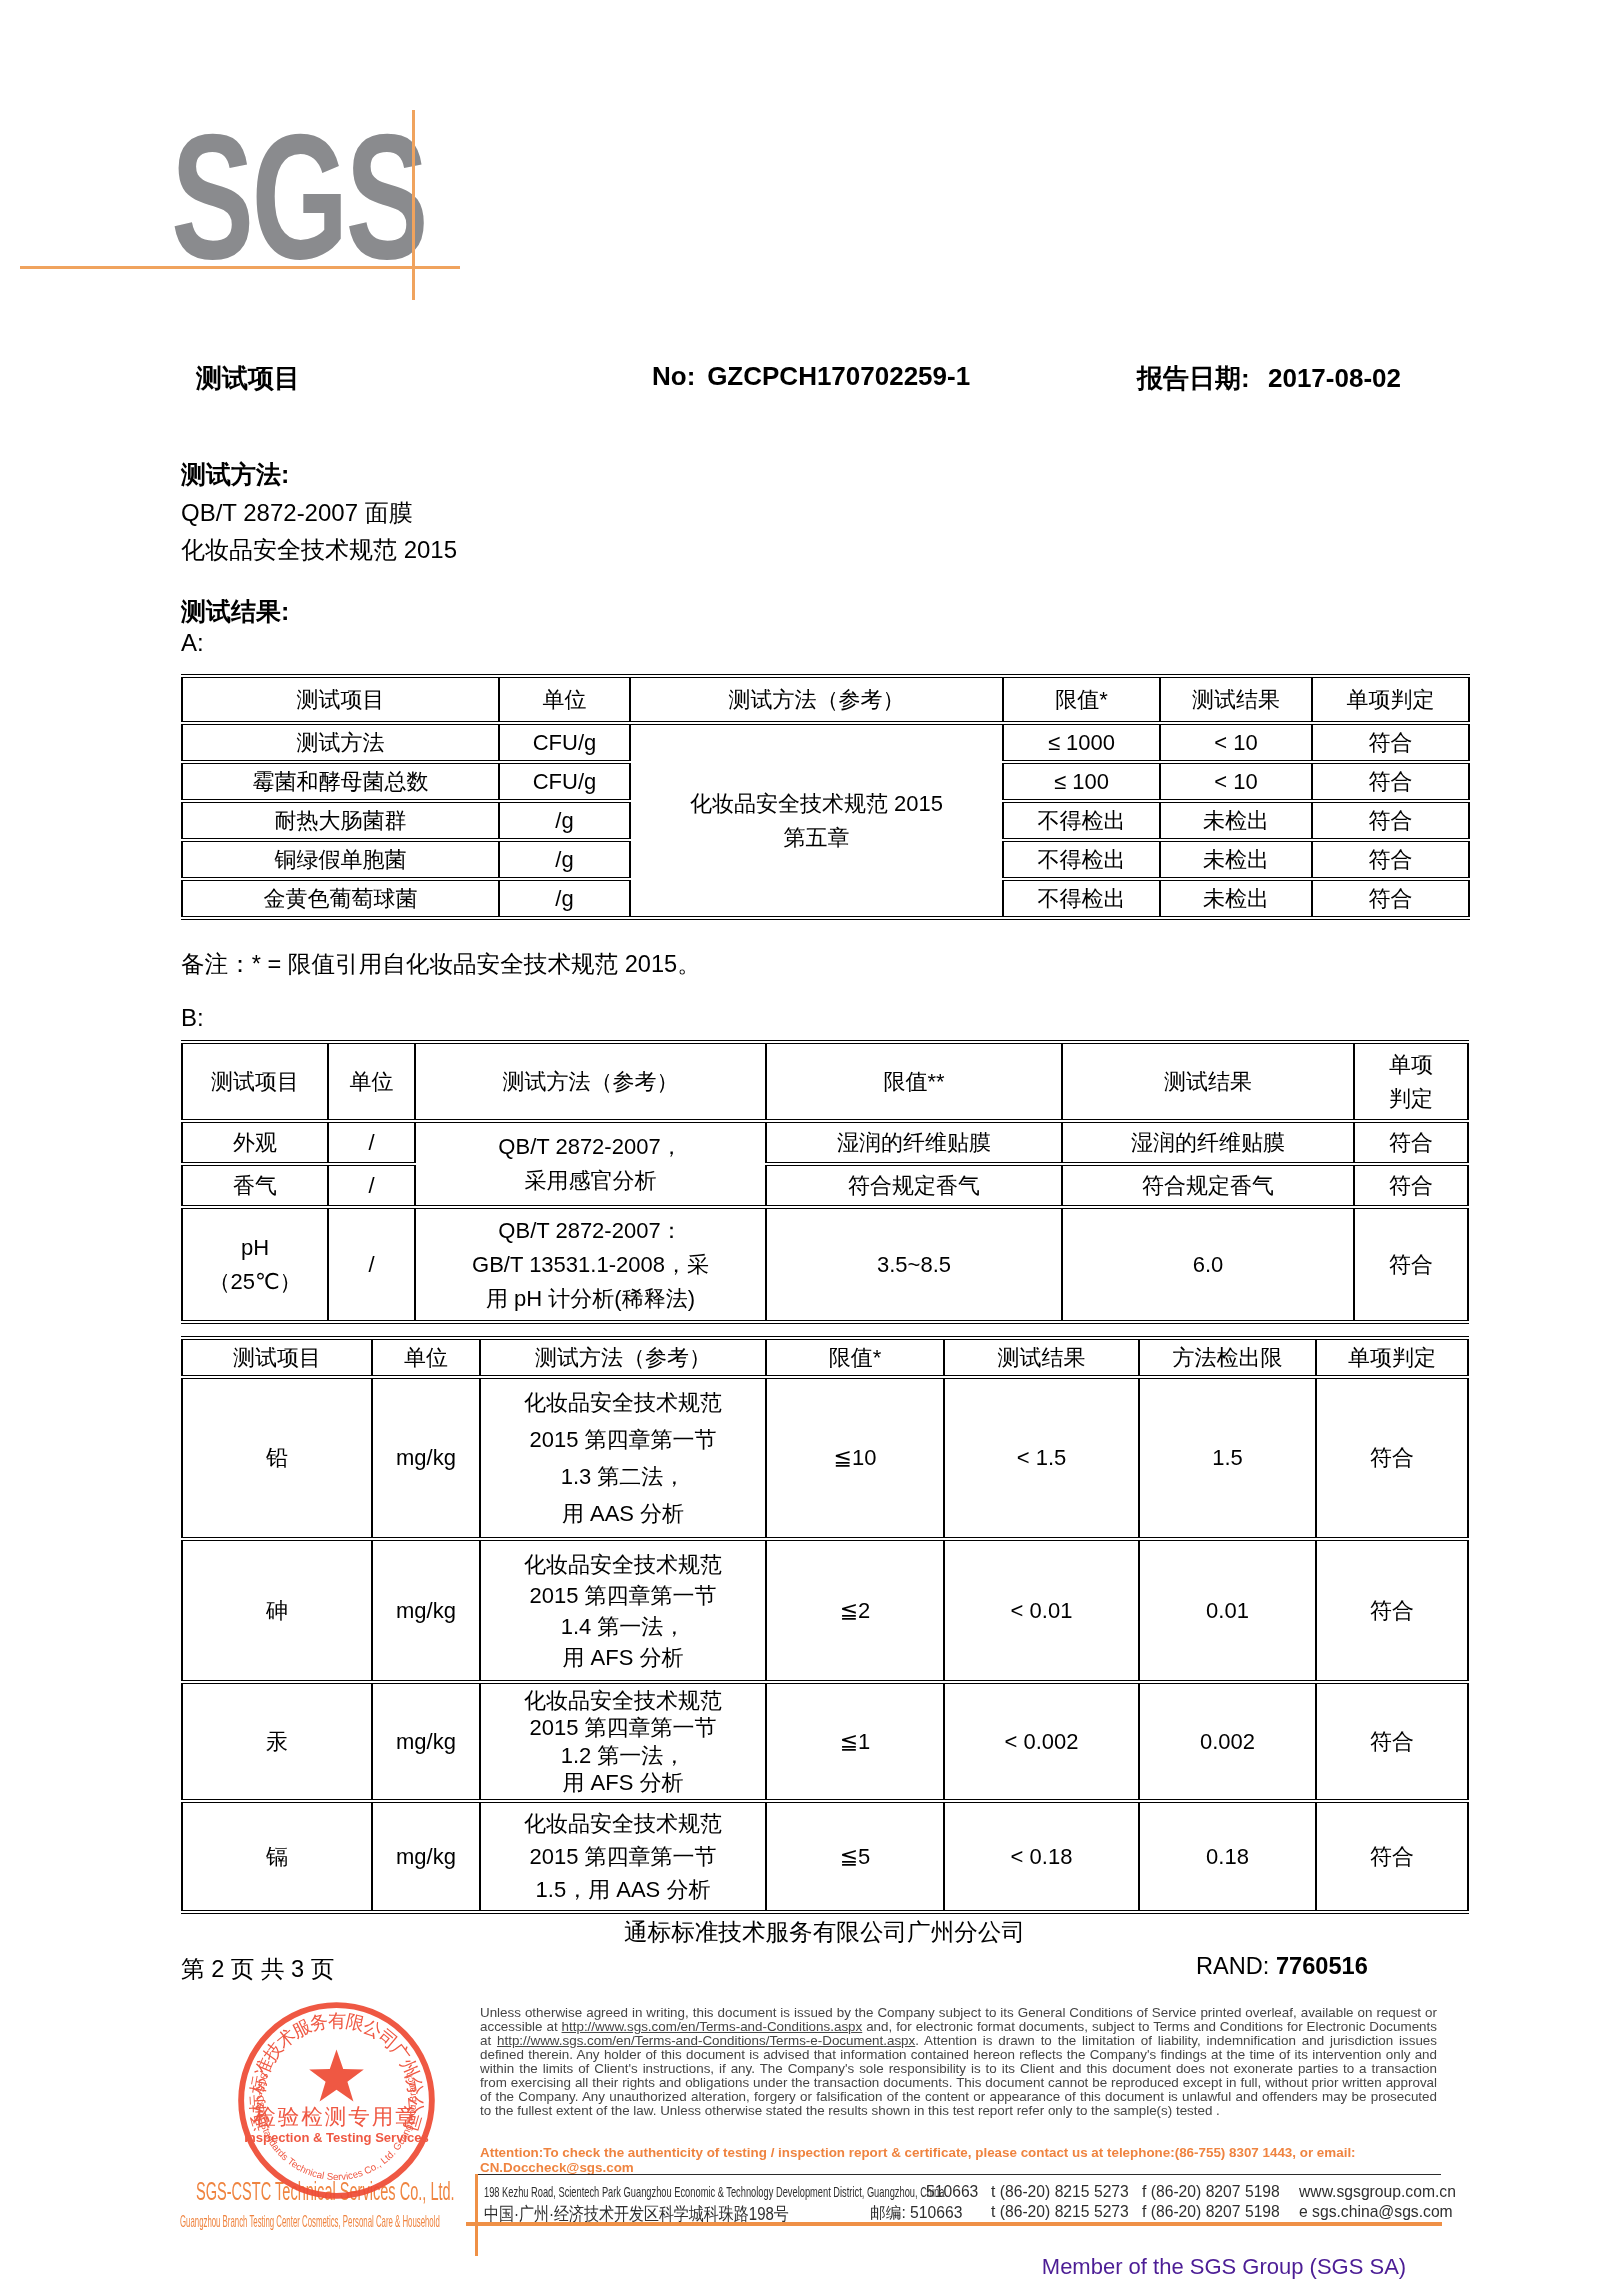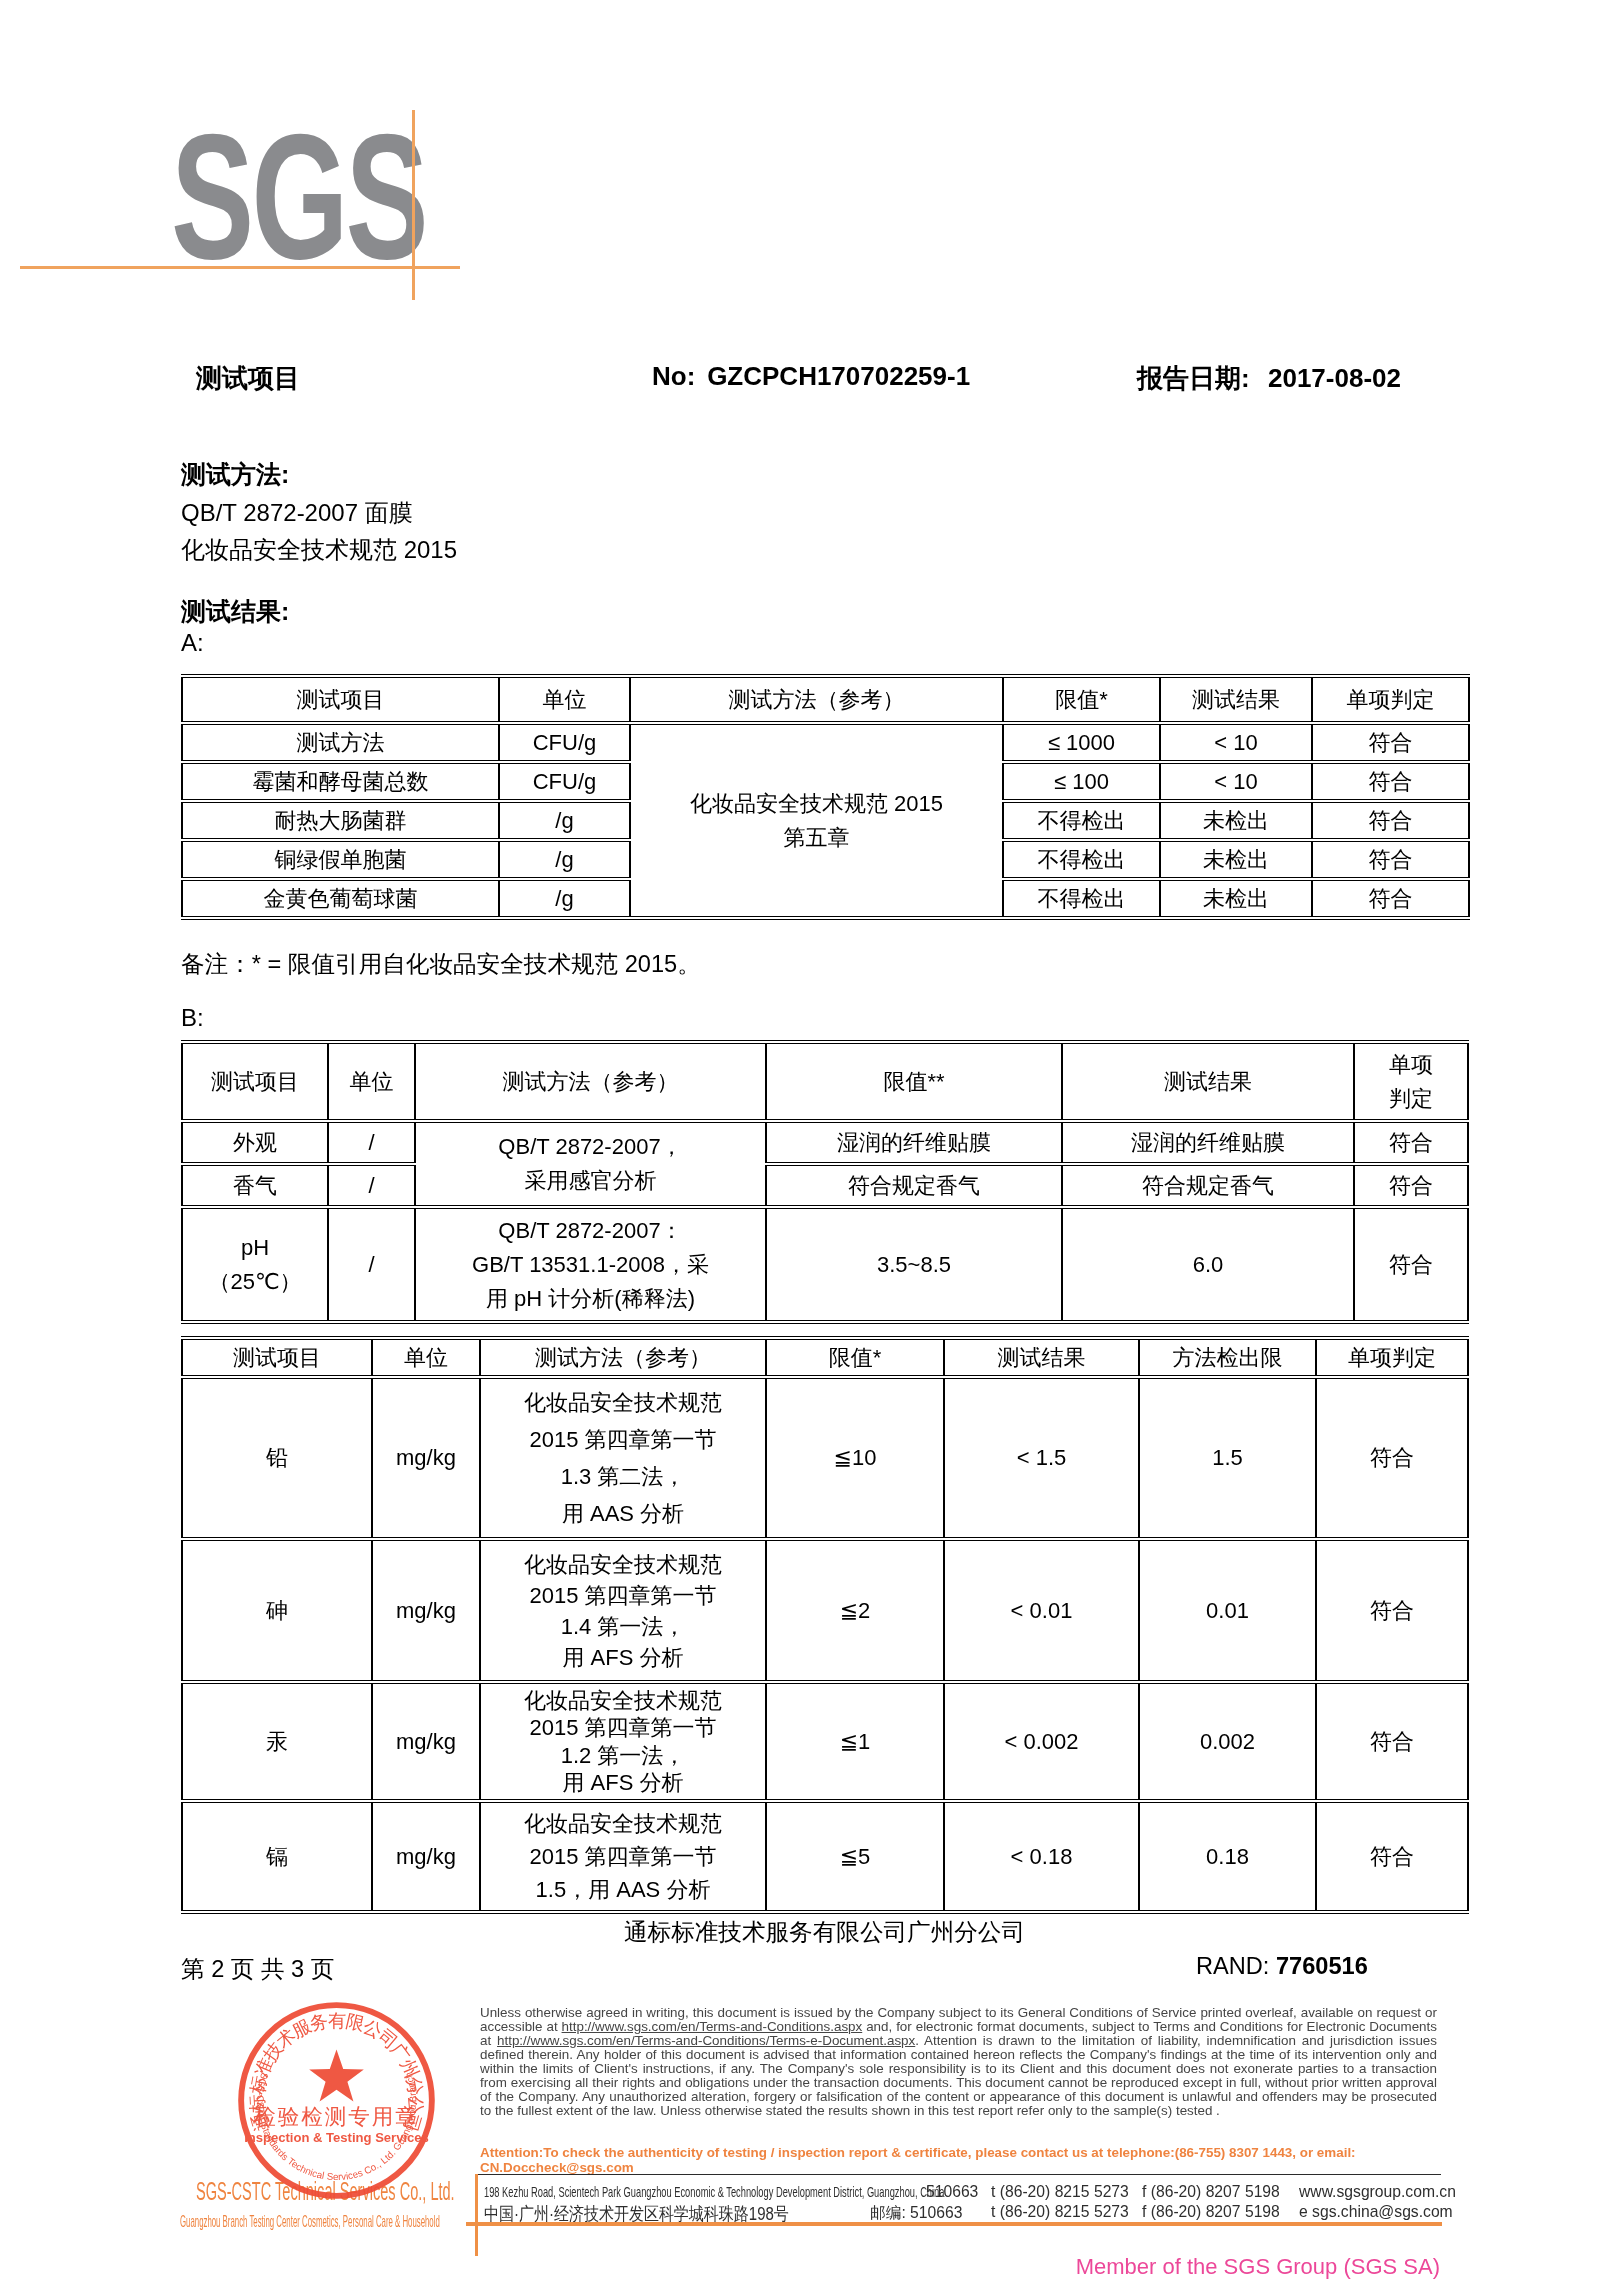--- a/index.html
+++ b/index.html
@@ -51,21 +51,21 @@
   .disclaimer .url{text-decoration:underline;}
   .attention{left:480px;top:2145px;width:965px;font-size:13.4px;line-height:15px;
              font-weight:bold;color:#ef8440;}
 
   
   .addr-topline{left:476px;top:2174px;width:965px;height:1.3px;background:#2b2b2b;}
   .addr-vline{left:475px;top:2174px;width:3.3px;height:82px;background:#ef9046;}
   .addr-hline{left:466px;top:2222px;width:976px;height:3.9px;background:#ef9046;}
   .addr{font-size:15.7px;color:#2e2e2e;white-space:nowrap;}
   .cond{display:inline-block;transform-origin:0 50%;white-space:nowrap;}
-  .member{left:1008px;top:2254px;width:432px;text-align:right;font-size:22px;color:#ec4899;}
+  .member{left:1008px;top:2254px;width:432px;text-align:center;font-size:22px;color:#4c1d95;}
 
   
   .oc1{left:196px;top:2176px;font-size:26px;color:#ef8440;}
   .oc2{left:180px;top:2212px;font-size:17px;color:#ef8440;}
 
   
   .stamp{left:232px;top:1996px;width:209px;height:209px;opacity:0.93;}
 </style>
 </head>
 <body>

